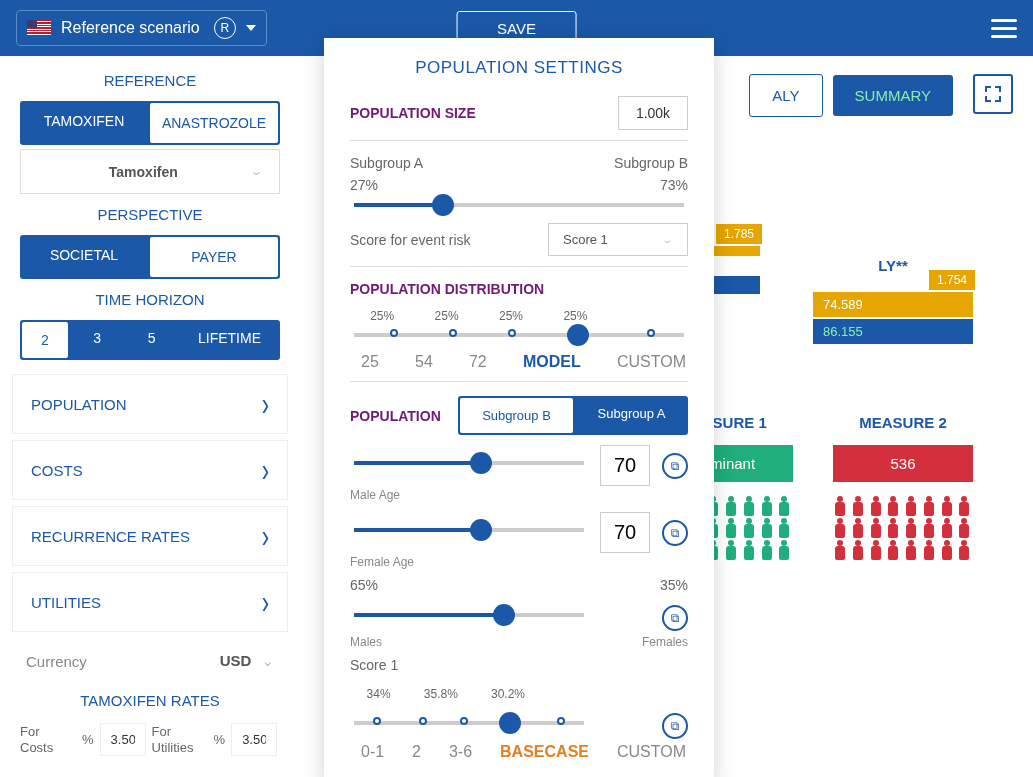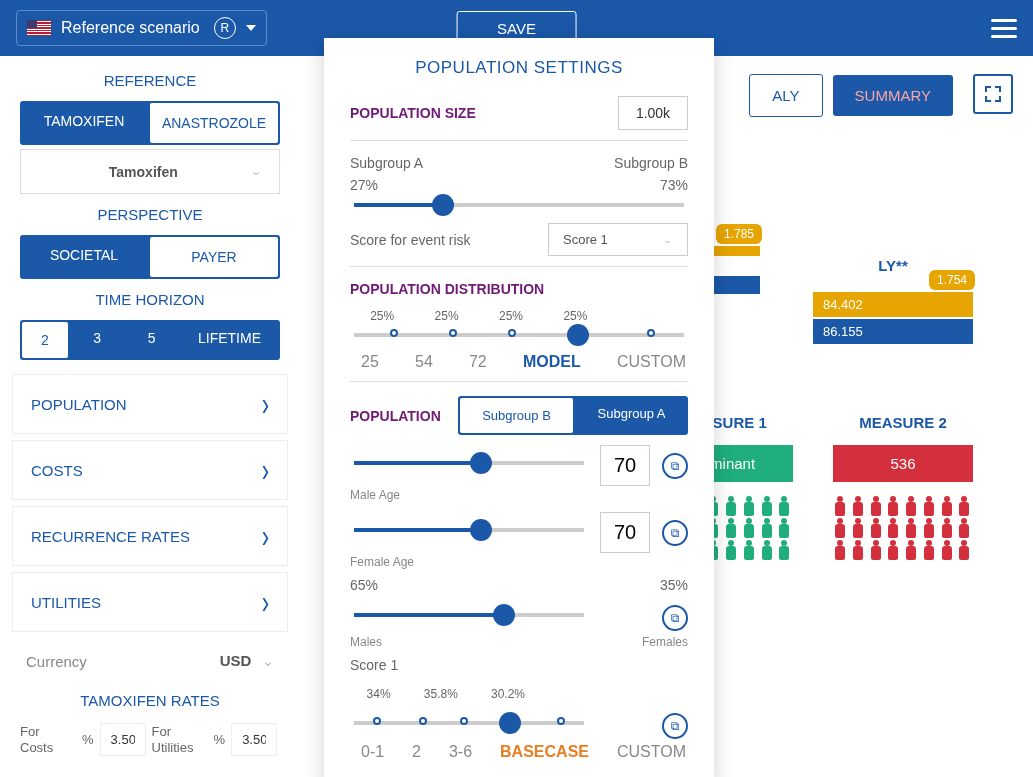--- a/index.html
+++ b/index.html
@@ -30,31 +30,31 @@
 .nav-item { border: 1px solid #eee; padding: 16px 18px; display: flex; align-items: center; justify-content: space-between; color: #1B58A8; font-size: 15px; margin: 6px 0; cursor: pointer; }
 .nav-chev { color: #1B58A8; font-size: 22px; transform: scaleY(1.5); }
 .currency-row { display: flex; align-items: center; justify-content: space-between; padding: 14px 14px; color: #888; font-size: 15px; }
 .currency-val { color: #555; font-weight: 600; margin-right: 10px; }
 .discount-row { display: flex; align-items: center; gap: 6px; padding: 6px 8px; font-size: 13px; color: #666; }
 .disc-label { width: 56px; line-height: 1.2; }
 .disc-input { border: 1px solid #eee; padding: 8px 10px; width: 46px; text-align: center; color: #333; background: #fff; font-size: 13px; }
 
 .main { flex: 1; padding: 18px 20px; position: relative; }
 .tabs-row { display: flex; justify-content: flex-end; gap: 10px; align-items: center; margin-bottom: 20px; }
-.tab { background: #1B58A8; color: #fca5a5; padding: 12px 22px; border-radius: 3px; font-size: 15px; }
+.tab { background: #1B58A8; color: #86efac; padding: 12px 22px; border-radius: 3px; font-size: 15px; }
 .tab.outline { background: transparent; border: 1px solid #1B58A8; color: #1B58A8; }
 .expand-icon { border: 2px solid #1B58A8; padding: 8px; border-radius: 3px; color: #1B58A8; cursor: pointer; position: absolute; top: 18px; right: 20px; width: 40px; height: 40px; display: flex; align-items: center; justify-content: center; font-size: 18px; }
 
 .metric-area { margin-top: 140px; display: flex; justify-content: flex-end; gap: 40px; padding-right: 40px; }
 .metric-col { width: 160px; }
 .metric-title { color: #1B58A8; font-size: 15px; text-align: center; margin-bottom: 18px; font-weight: 600; }
 .bar-block { position: relative; margin-bottom: 40px; }
 .bar-top { background: #E6A500; color: #fff; padding: 5px 10px; font-size: 13px; margin-bottom: 2px; position: relative; }
-.bar-top .badge { position: absolute; right: -2px; top: -22px; background: #E6A500; color: #fff; font-size: 12px; padding: 3px 8px; border-radius: 6px; }
-.bar-bot { background: #1B58A8; color: #ffffff; padding: 5px 10px; font-size: 13px; }
+.bar-top .badge { position: absolute; right: -2px; top: -22px; background: #E6A500; color: #fff; font-size: 12px; padding: 3px 8px; }
+.bar-bot { background: #1B58A8; color: #86efac; padding: 5px 10px; font-size: 13px; }
 
 .measure-row { display: flex; justify-content: flex-end; gap: 40px; padding-right: 40px; margin-top: 30px; }
 .measure-col { width: 140px; text-align: center; }
 .measure-header { color: #1B58A8; font-size: 15px; font-weight: 700; margin-bottom: 14px; }
 .measure-badge { padding: 10px; color: #fff; font-size: 15px; margin-bottom: 14px; }
 .measure-badge.green { background: #1FAE7C; }
 .measure-badge.red { background: #D32F3D; }
 .people-grid { display: grid; grid-template-columns: repeat(8,1fr); gap: 2px; }
 .person { width: 14px; height: 20px; position: relative; }
 .person::before { content: ''; position: absolute; top: 0; left: 4px; width: 6px; height: 6px; border-radius: 50%; background: currentColor; }
@@ -177,21 +177,21 @@
     <div class="metric-area">
       <div class="metric-col">
         <div class="metric-title">LY**</div>
         <div class="bar-block" style="position:absolute; left:400px; top:190px; width:60px;">
           <div class="bar-top">
               <span class="badge">1.785</span>
             </div>
           <div class="bar-bot" style="height:18px; margin-top:20px;"></div>
         </div>
         <div class="bar-block">
-          <div class="bar-top"><span class="badge">1.754</span><span>84.402</span></div>
+          <div class="bar-top"><span class="badge">1.754</span><span>74.589</span></div>
           <div class="bar-bot">86.155</div>
         </div>
       </div>
     </div>
 
     <div class="measure-row">
       <div class="measure-col">
         <div class="measure-header">MEASURE 1</div>
         <div class="measure-badge green">Dominant</div>
         <div class="people-grid green">

